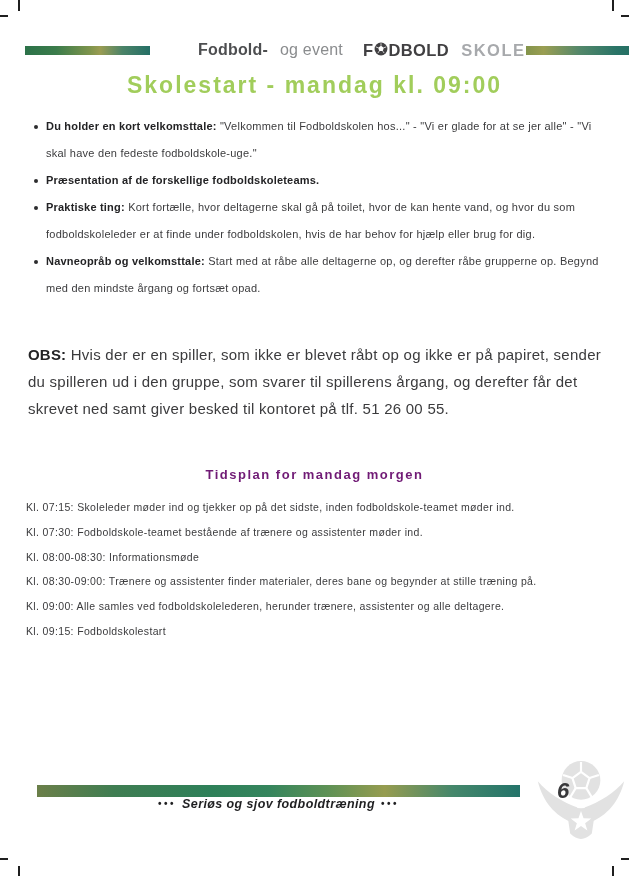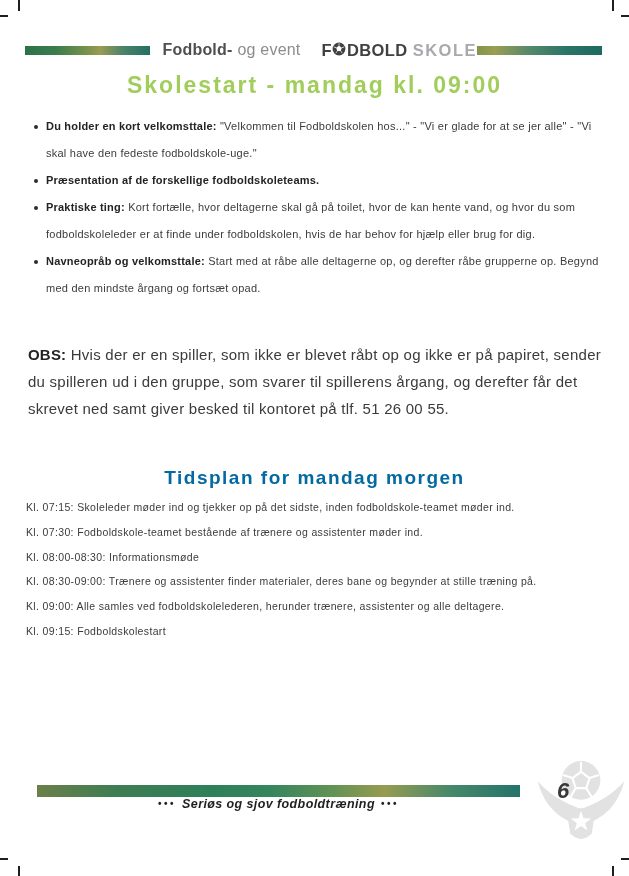--- a/index.html
+++ b/index.html
@@ -16,44 +16,44 @@
   .cm-bl-h { left:0; top:858px; width:8px; height:1.5px; }
   .cm-bl-v { left:18px; top:866px; width:1.5px; height:10px; }
   .cm-br-h { left:621px; top:858px; width:8px; height:1.5px; }
   .cm-br-v { left:612px; top:866px; width:1.5px; height:10px; }
 
   
   .header-row { position:absolute; top:40px; left:25px; width:577px; height:20px; display:flex; align-items:center; }
   .grad-bar { height:9px; flex:0 0 125px; }
   .grad-left { background:linear-gradient(90deg,#2c7249 0%,#3b7c4b 25%,#7e944c 52%,#9a9c52 60%,#4b8368 78%,#256f66 100%); }
   .grad-right { background:linear-gradient(90deg,#83944c 0%,#9a9e52 14%,#55886a 42%,#2a7467 72%,#1e6a61 100%); }
-  .brand { flex:1; display:flex; justify-content:flex-end; align-items:center; white-space:nowrap; gap:5px; }
+  .brand { flex:1; display:flex; justify-content:space-between; align-items:center; white-space:nowrap; gap:12px;padding-left:48px; }
   .b-bold { font-size:16px; font-weight:700; color:#4d4e50; letter-spacing:.2px; }
-  .b-light { font-size:16px; font-weight:400; color:#8a8c8e; letter-spacing:.2px; margin-right:16px; }
+  .b-light { font-size:16px; font-weight:400; color:#8a8c8e; letter-spacing:.2px; margin-right:8px; }
   .b-logo-bold { font-size:16.5px; font-weight:800; color:#414042; letter-spacing:.4px; display:inline-flex; align-items:center; }
   .b-logo-light { font-size:16.5px; font-weight:700; color:#a7a9ac; letter-spacing:1.5px; }
   .ball-ic { margin:0 .5px; display:inline-block; }
 
   
   .title { position:absolute; top:72px; left:0; width:100%; text-align:center;
            font-size:23px; font-weight:700; letter-spacing:2px; color:#a1cd5b; }
 
   
   .bullets { position:absolute; top:113px; left:33px; width:566px; list-style:none; }
   .bullets li { position:relative; padding-left:13px; font-size:11px; line-height:27px; letter-spacing:.25px; }
   .bullets li::before { content:""; position:absolute; left:1px; top:11.5px; width:4px; height:4px;
                         border-radius:50%; background:#2c2c2e; }
   .lead { font-weight:700; color:#232325; letter-spacing:.2px; }
 
   
   .note { position:absolute; top:341px; left:28px; width:575px; font-size:15px; line-height:27px; letter-spacing:.25px; }
 
   
   .schedule-heading { position:absolute; top:467px; left:0; width:100%; text-align:center;
-                      font-size:19px; font-weight:700; letter-spacing:1.5px; color:#0369a1; }
+                      font-size:13px; font-weight:700; letter-spacing:1.5px; color:#701a75; }
   .schedule { position:absolute; top:495px; left:26px; width:582px; }
   .schedule p { font-size:10.5px; line-height:24.8px; letter-spacing:.35px; }
 
   
   .footer-band { position:absolute; top:785px; left:37px; width:483px; }
   .footer-bar { height:12px; width:100%;
     background:linear-gradient(90deg,#6b7f49 0%,#3f7d52 16%,#2e8059 36%,#35855d 48%,#5d9155 60%,#969c50 72%,#45876b 86%,#24746a 100%); }
   .tagline { text-align:center; font-size:12.5px; font-weight:700; font-style:italic;
              color:#1f1f21; letter-spacing:.4px; }
   .tagline .dots { font-style:normal; font-size:10px; letter-spacing:2.5px; vertical-align:1px; color:#1f1f21; margin:0 6px; }

